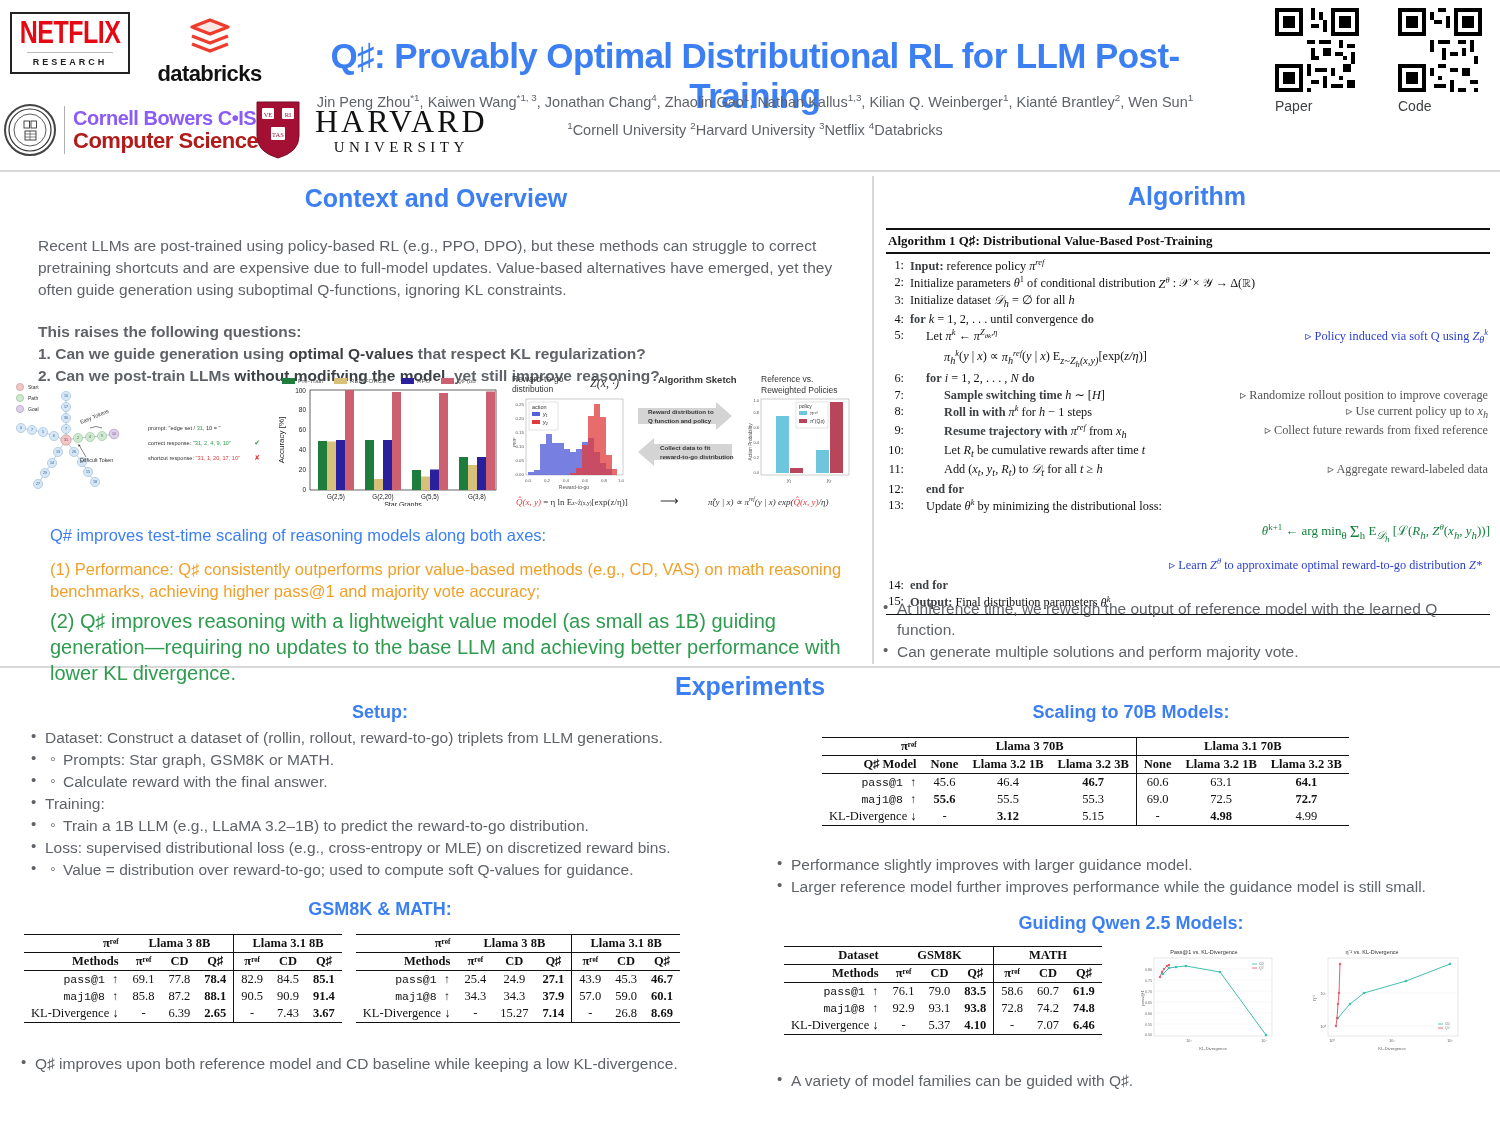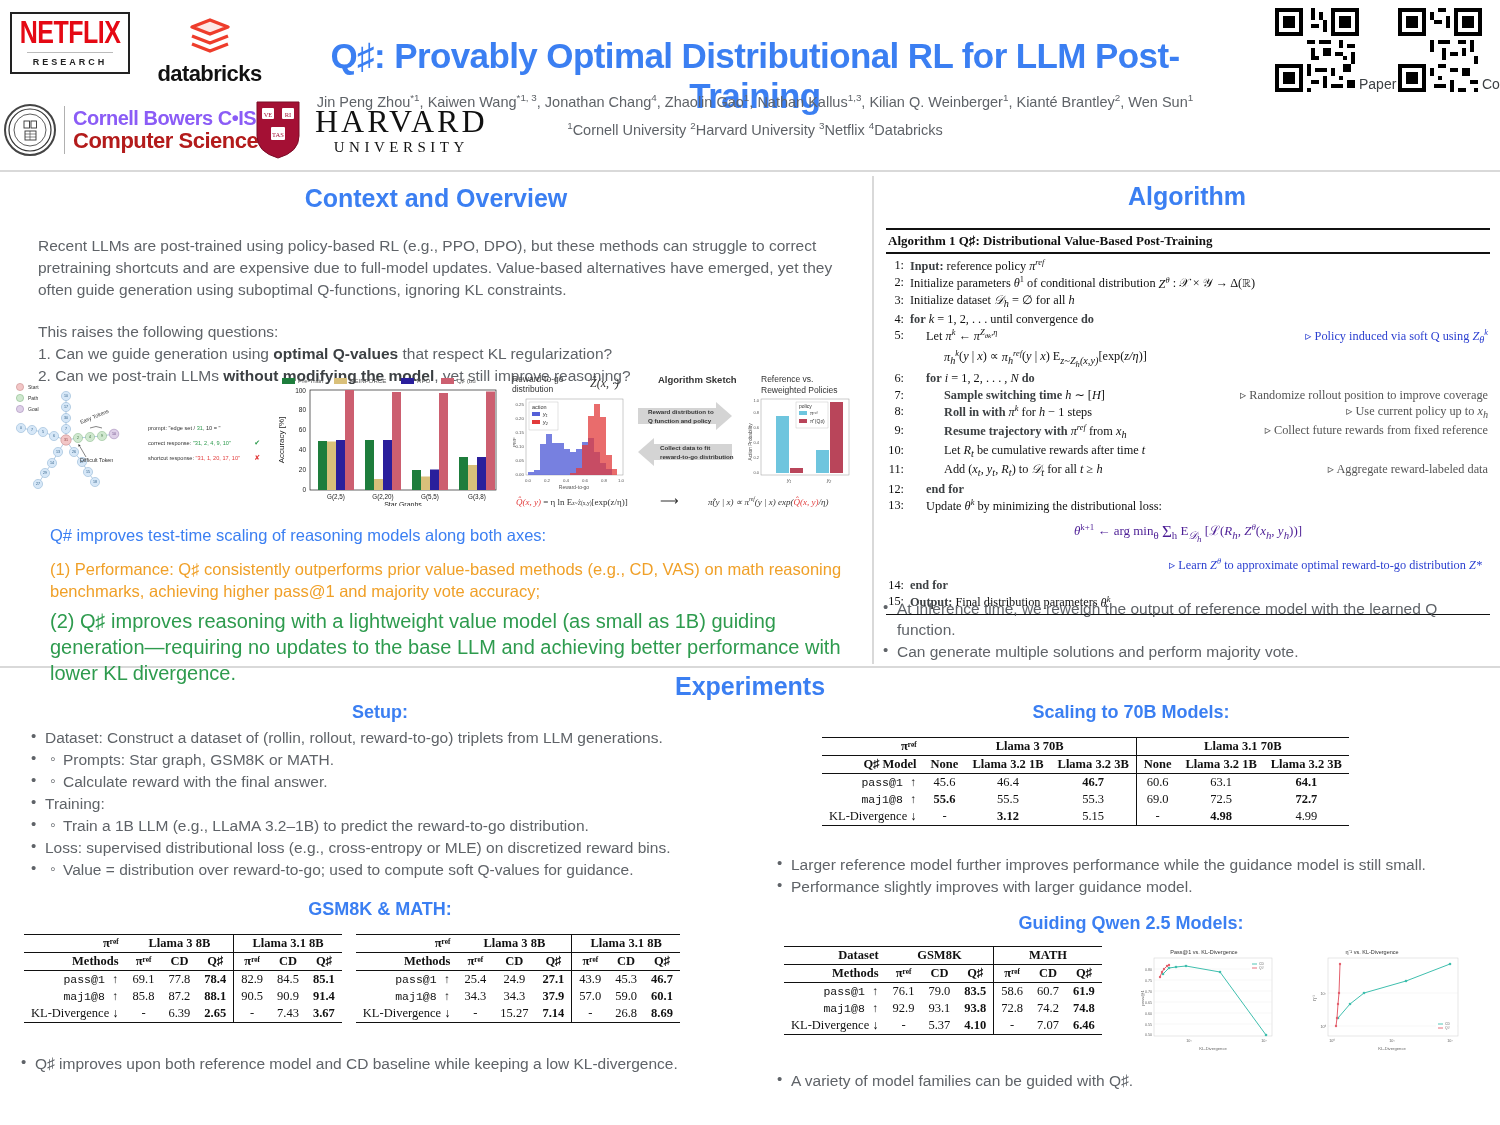--- a/index.html
+++ b/index.html
@@ -53,21 +53,21 @@
   .authors {
     position: absolute; left: 255px; top: 92px; width: 1000px;
     text-align: center; font-size: 14.5px; color: #5f6368;
   }
   .affil {
     position: absolute; left: 255px; top: 120px; width: 1000px;
     text-align: center; font-size: 14.5px; color: #5f6368;
   }
   sup { font-size: 0.68em; vertical-align: super; }
 
-  .qr-block { position: absolute; top: 8px; display: flex; align-items: flex-end; }
+  .qr-block { position: absolute; top: 8px; display: flex; flex-direction: column; align-items: flex-start; }
   .qr-img { width: 84px; height: 84px; }
   .qr-label { font-size: 14px; color: #3c4043; margin-top: 6px; }
 
   
   .sec-h {
     text-align: center; color: #3b7ff2;
     font-size: 25px; font-weight: bold;
   }
   .sub-h {
     text-align: center; color: #3b7ff2;
@@ -99,21 +99,21 @@
   .algo-rule-bot { border-top: 1px solid #111; }
   .algo-title { font-size: 13px; font-weight: bold; color: #111; padding: 3px 2px 3px; }
   .algo-line { display: flex; font-size: 12.3px; color: #111; line-height: 1.33; padding: 0 2px; }
   .algo-num { width: 22px; text-align: right; flex: none; padding-right: 6px; }
   .algo-body { flex: 1; display: flex; }
   .algo-main { }
   .algo-cmt { color: #555; margin-left: auto; padding-left: 10px; white-space: nowrap; }
   .algo-cmt.blue { color: #2b3fd0; }
   .ind1 { padding-left: 16px; }
   .ind2 { padding-left: 34px; }
-  .algo-eq { text-align: center; font-size: 13px; color: #4c1d95; padding: 7px 0 5px; }
+  .algo-eq { text-align: right; font-size: 13px; color: #15803d; padding: 7px 0 5px; }
   i { font-family: "Liberation Serif", serif; }
 
   .bullets { list-style: none; font-size: 15.5px; line-height: 1.36; color: #5f6368; }
   .bullets li { position: relative; padding-left: 17px; margin-bottom: 1px; }
   .bullets li:before {
     content: "\2022"; position: absolute; left: 3px; top: -1px; font-size: 15px; color: #5f6368;
   }
 
   
   .exp-title { position: absolute; left: 0; top: 672px; width: 1500px; }
@@ -308,21 +308,21 @@
 
   <div class="vdiv"></div>
   <div class="hdiv"></div>
 
   <div class="col-left">
 
     <div class="sec-h" style="margin-top:10px;">Context and Overview</div>
 
     <div class="body-p" style="margin:22px 38px 0 38px;">Recent LLMs are post-trained using policy-based RL (e.g., PPO, DPO), but these methods can struggle to correct pretraining shortcuts and are expensive due to full-model updates. Value-based alternatives have emerged, yet they often guide generation using suboptimal Q-functions, ignoring KL constraints.</div>
 
-    <div style="margin:20px 9px 0 38px;">
+    <div style="margin:20px 9px 0 38px;font-weight:bold;">
       <div class="body-p">This raises the following questions:</div>
       <div class="body-p">1. Can we guide generation using <b>optimal Q-values</b> that respect KL regularization?</div>
       <div class="body-p">2. Can we post-train LLMs <b>without modifying the model</b>, yet still improve reasoning?</div>
     </div>
 
     <div class="fig-row">
 
       
       <svg width="262" height="130" viewBox="0 0 262 130">
         <g font-family="Liberation Sans, sans-serif" font-size="5">
@@ -863,22 +863,22 @@
           <td>5.15</td>
           <td class="vsep">-</td>
           <td class="bd">4.98</td>
           <td>4.99</td>
         </tr>
       </tbody>
         </table>
     </div>
 
     <ul class="bullets" style="margin:28px 12px 0 12px;">
+      <li>Performance slightly improves with larger guidance model.</li>
       <li>Larger reference model further improves performance while the guidance model is still small.</li>
-      <li>Performance slightly improves with larger guidance model.</li>
     </ul>
 
     <div class="sub-h" style="margin-top:16px;">Guiding Qwen 2.5 Models:</div>
 
     <div style="display:flex;align-items:flex-start;margin-top:12px;">
       <div style="padding-left:22px;">
         <table class="pt">
           <tbody>
               <tr class="tr-top tr-under">
             <th class="rowhdr">Dataset</th>

